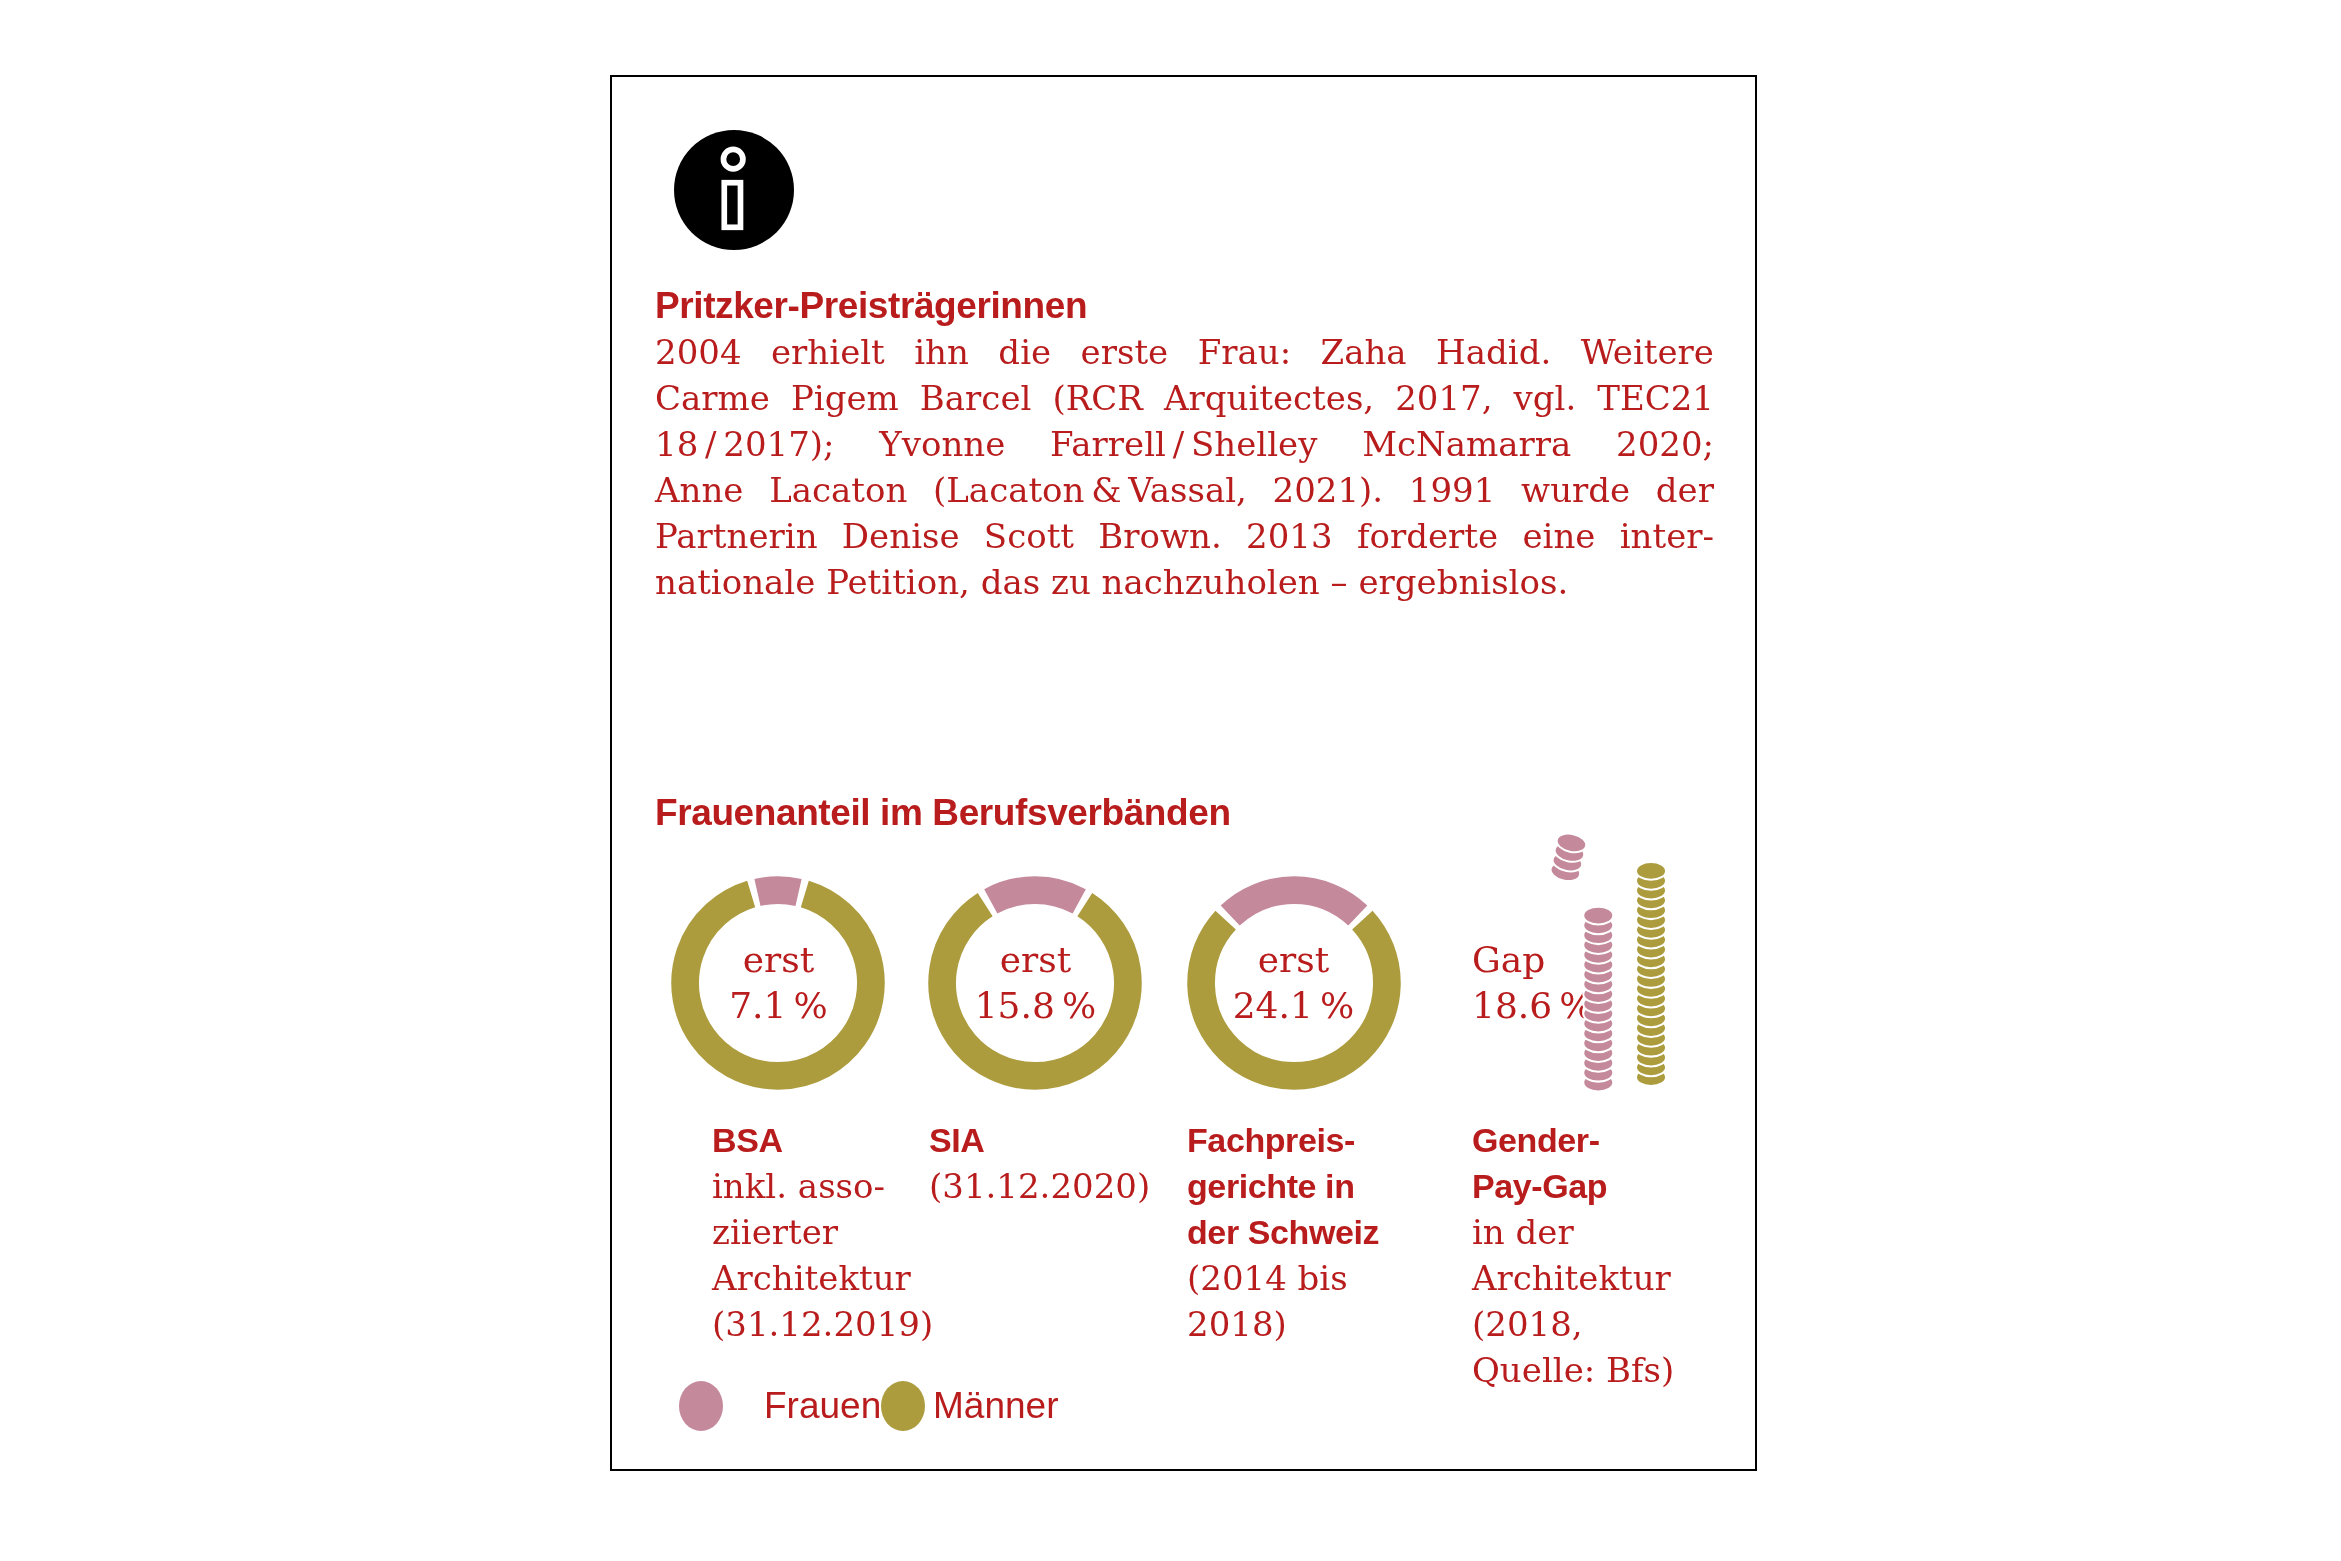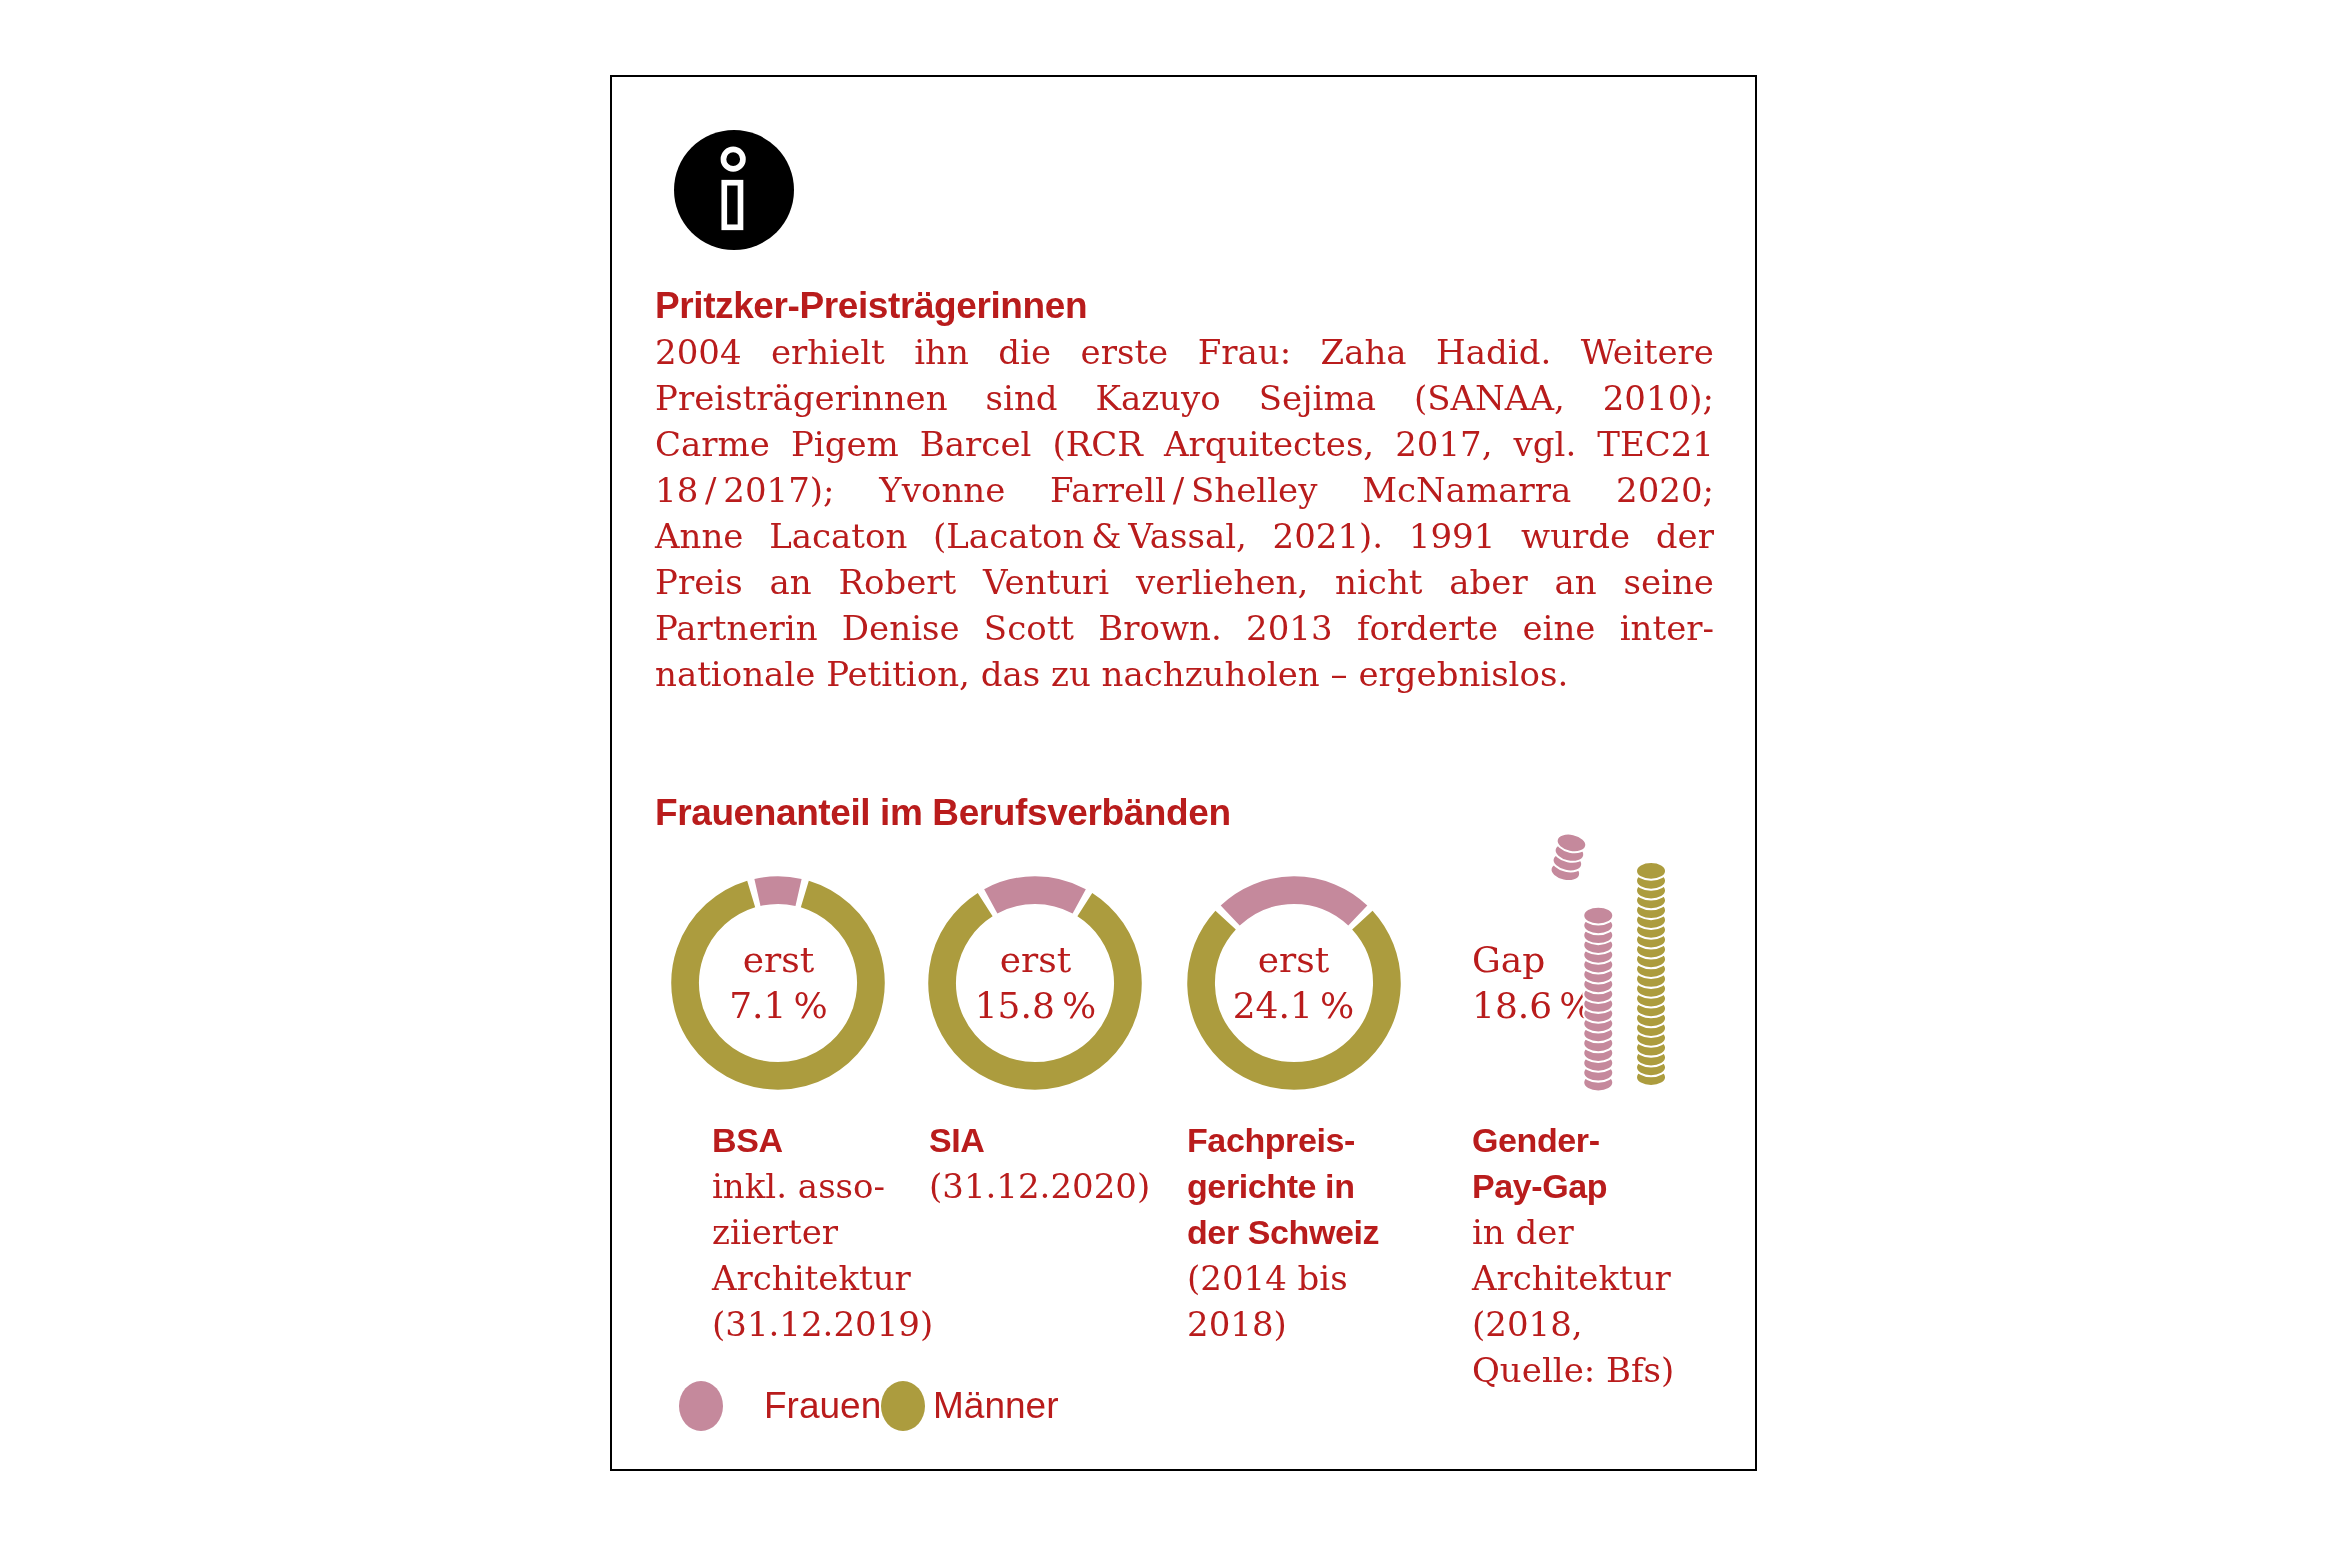--- a/index.html
+++ b/index.html
@@ -35,25 +35,23 @@
       <circle cx="74" cy="74" r="74" fill="#000"></circle>
       <circle cx="73" cy="36" r="12" fill="none" stroke="#fff" stroke-width="7"></circle>
       <rect x="62" y="65" width="20" height="55" fill="none" stroke="#fff" stroke-width="7"></rect>
     </svg>
   </div>
 
   <div class="title-bold" style="left:655px;top:283px;">Pritzker-Preisträgerinnen</div>
 
   <div class="intro" id="intro-lines">
       <div class="line">2004 erhielt ihn die erste Frau: Zaha Hadid. Weitere</div>
-      <div class="line">Preisträgerinnen sind Kazuyo Sejima (SANAA, 2010);</div>
       <div class="line">Carme Pigem Barcel (RCR Arquitectes, 2017, vgl. TEC21</div>
       <div class="line">18 / 2017); Yvonne Farrell / Shelley McNamarra 2020;</div>
       <div class="line">Anne Lacaton (Lacaton &amp; Vassal, 2021). 1991 wurde der</div>
-      <div class="line">Preis an Robert Venturi verliehen, nicht aber an seine</div>
       <div class="line">Partnerin Denise Scott Brown. 2013 forderte eine inter-</div>
       <div class="line last">nationale Petition, das zu nachzuholen – ergebnislos.</div>
     </div>
 
   <div class="title-bold" style="left:655px;top:790px;">Frauenanteil im Berufsverbänden</div>
 
   <div id="charts">
       <svg width="220" height="220" viewBox="0 0 270 270" style="position: absolute; left: 668px; top: 873px;">
         <path d="M 109.78 23.82 A 114 114 0 0 1 160.22 23.82" fill="none" stroke="#c5899c" stroke-width="34"></path>
         <path d="M 167.91 25.85 A 114 114 0 1 1 102.09 25.85" fill="none" stroke="#ac9c3e" stroke-width="34"></path>

